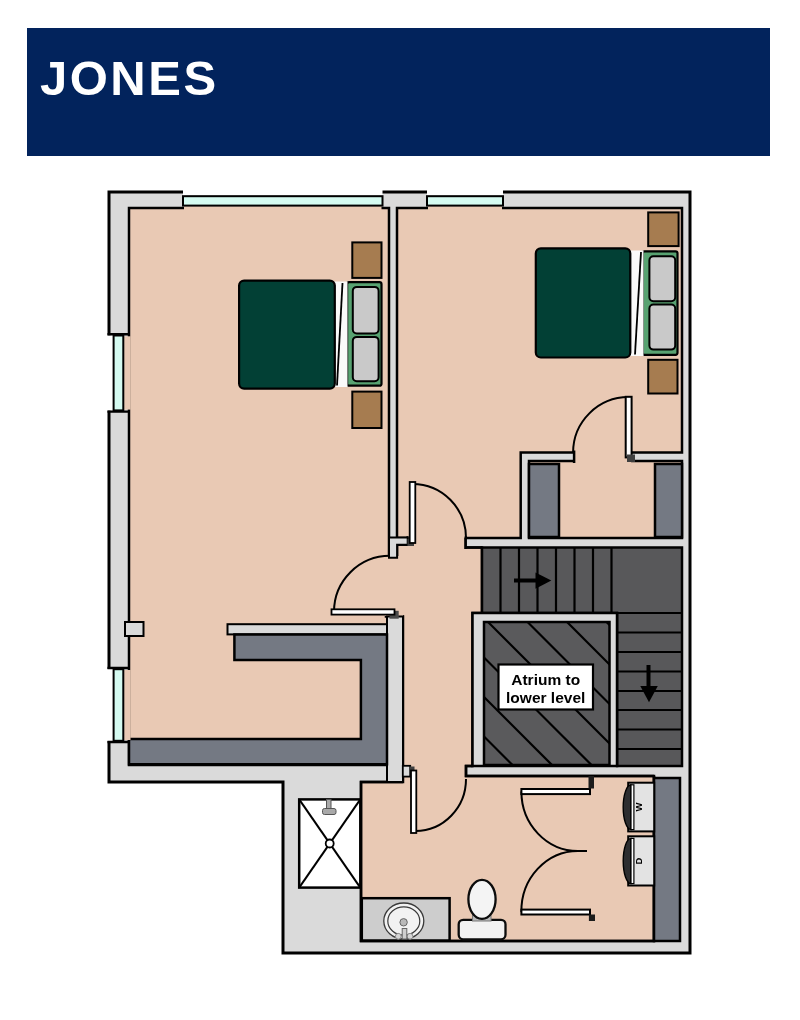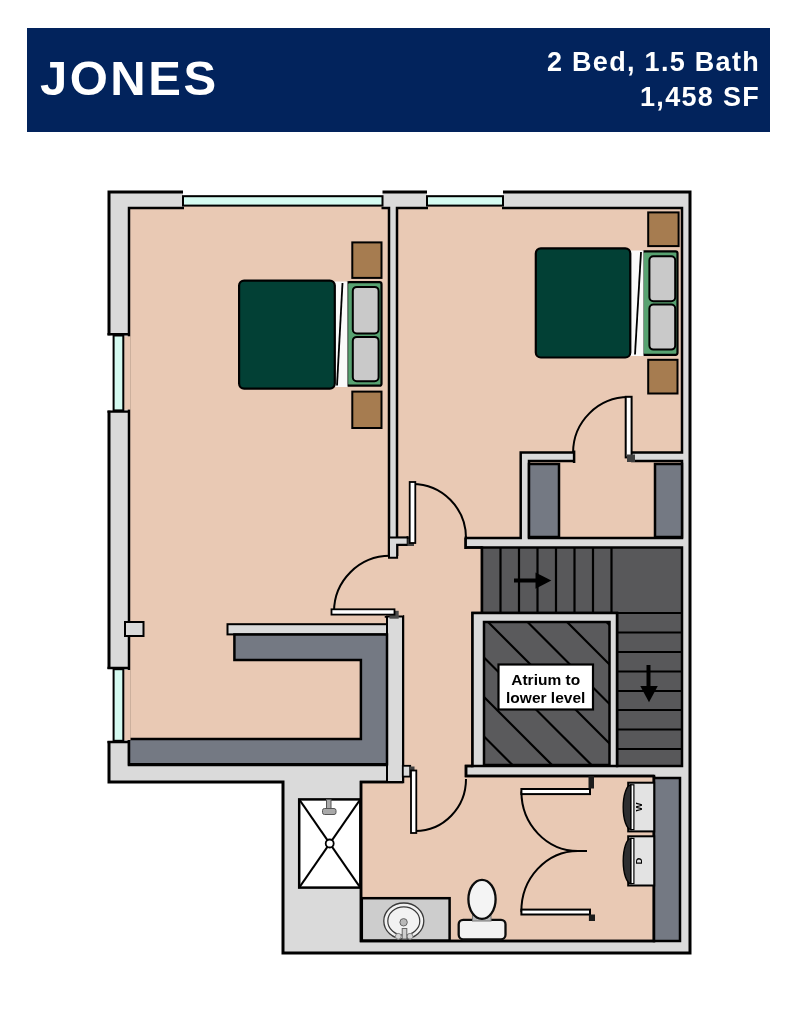--- a/index.html
+++ b/index.html
@@ -1,29 +1,28 @@
 <!DOCTYPE html>
 <html><head>
 <meta charset="utf-8">
 <style>
   html,body{margin:0;padding:0;background:#ffffff;width:800px;height:1020px;overflow:hidden;}
   *{box-sizing:border-box;}
   body{font-family:"Liberation Sans", sans-serif;}
-  .header{position:absolute;left:27px;top:28px;width:743px;height:104px;background:#02235c;}
+  .header{position:absolute;left:27px;top:28px;width:743px;height:128px;background:#02235c;}
   .hname{position:absolute;left:13px;top:22px;color:#ffffff;font-size:49px;font-weight:bold;letter-spacing:2.5px;}
   .hinfo{position:absolute;right:10px;top:17px;color:#ffffff;font-size:27px;line-height:35px;text-align:right;font-weight:bold;letter-spacing:1.3px;}
 </style>
 </head>
 <body>
 
 <div class="header">
 
   <div class="hname">JONES</div>
 
-  <div class="hinfo">2 Bed, 1.5 Bath<br>1,458 SF</div>
 </div>
 
 <svg width="800" height="1020" viewBox="0 0 800 1020" style="position:absolute;left:0;top:0;">
 
   <path d="M109,192 H690 V953 H283 V782 H109 Z" fill="#dadada" stroke="#000000" stroke-width="3"></path>
 
   <rect x="129" y="208" width="260" height="557" fill="#e9c9b4" stroke="#000000" stroke-width="2.5"></rect>
 
   <path d="M397,208 H682 V452.6 H520.7 V537.9 H397 Z" fill="#e9c9b4" stroke="#000000" stroke-width="2.5"></path>
 

